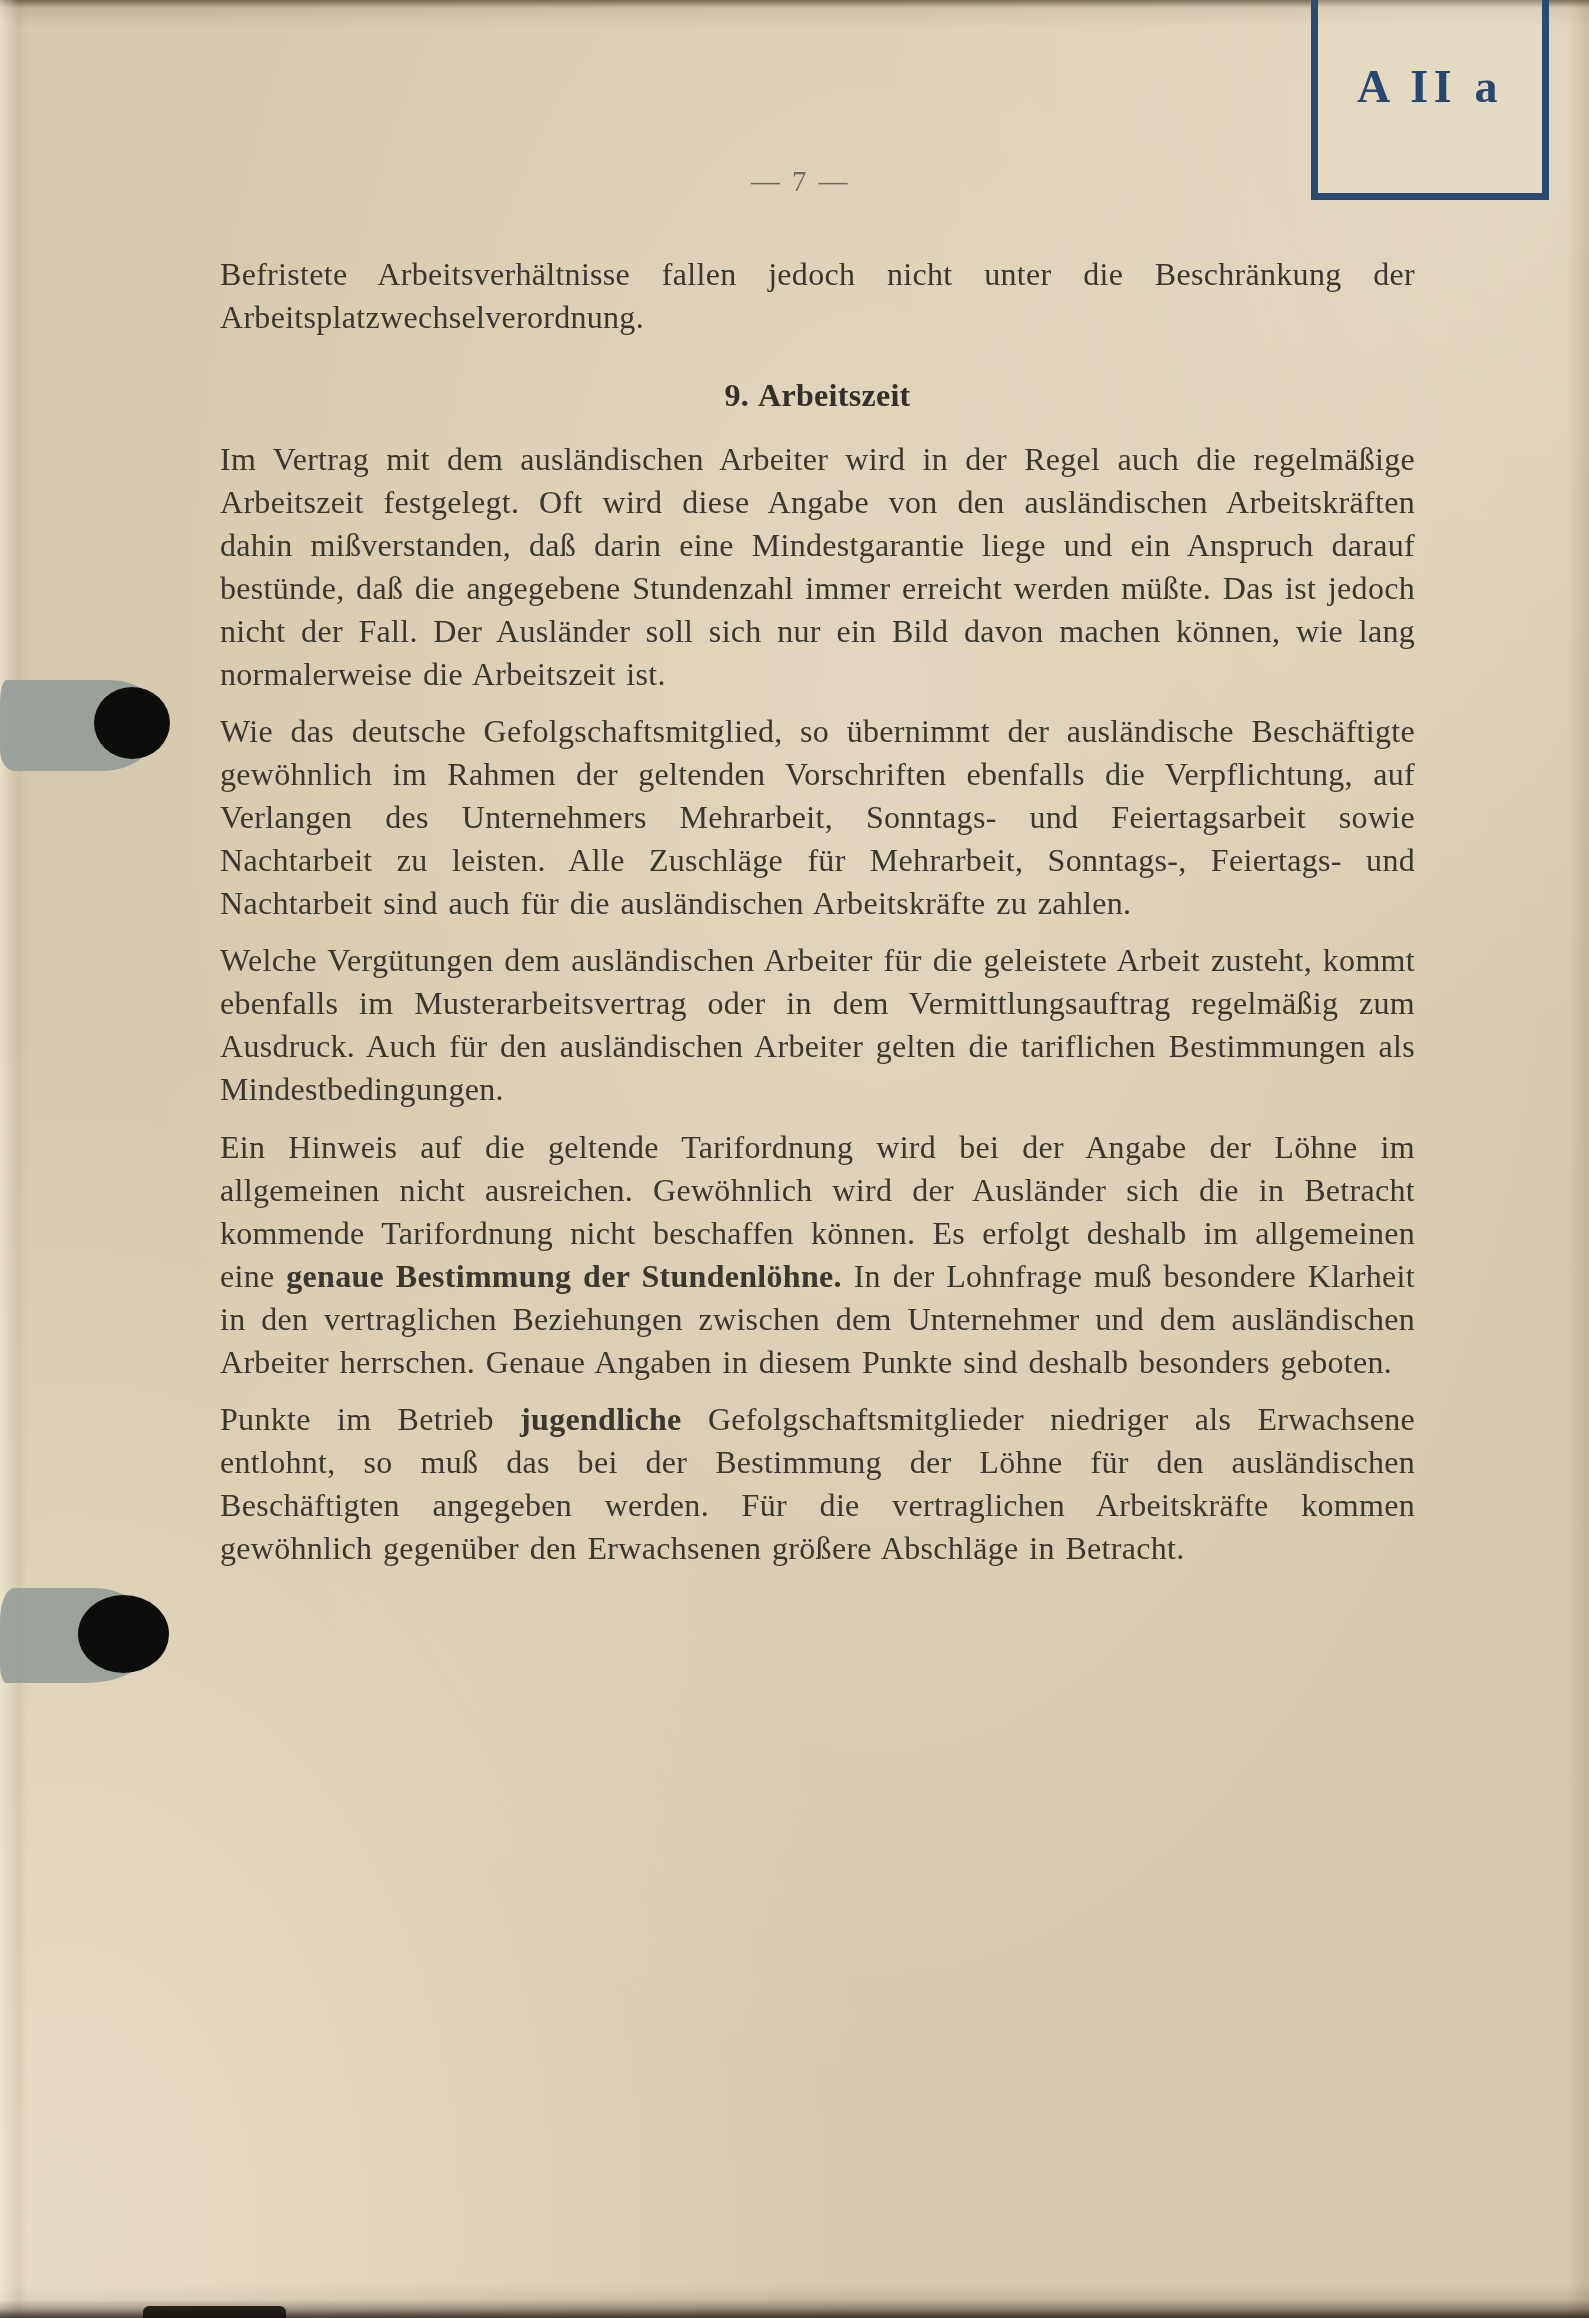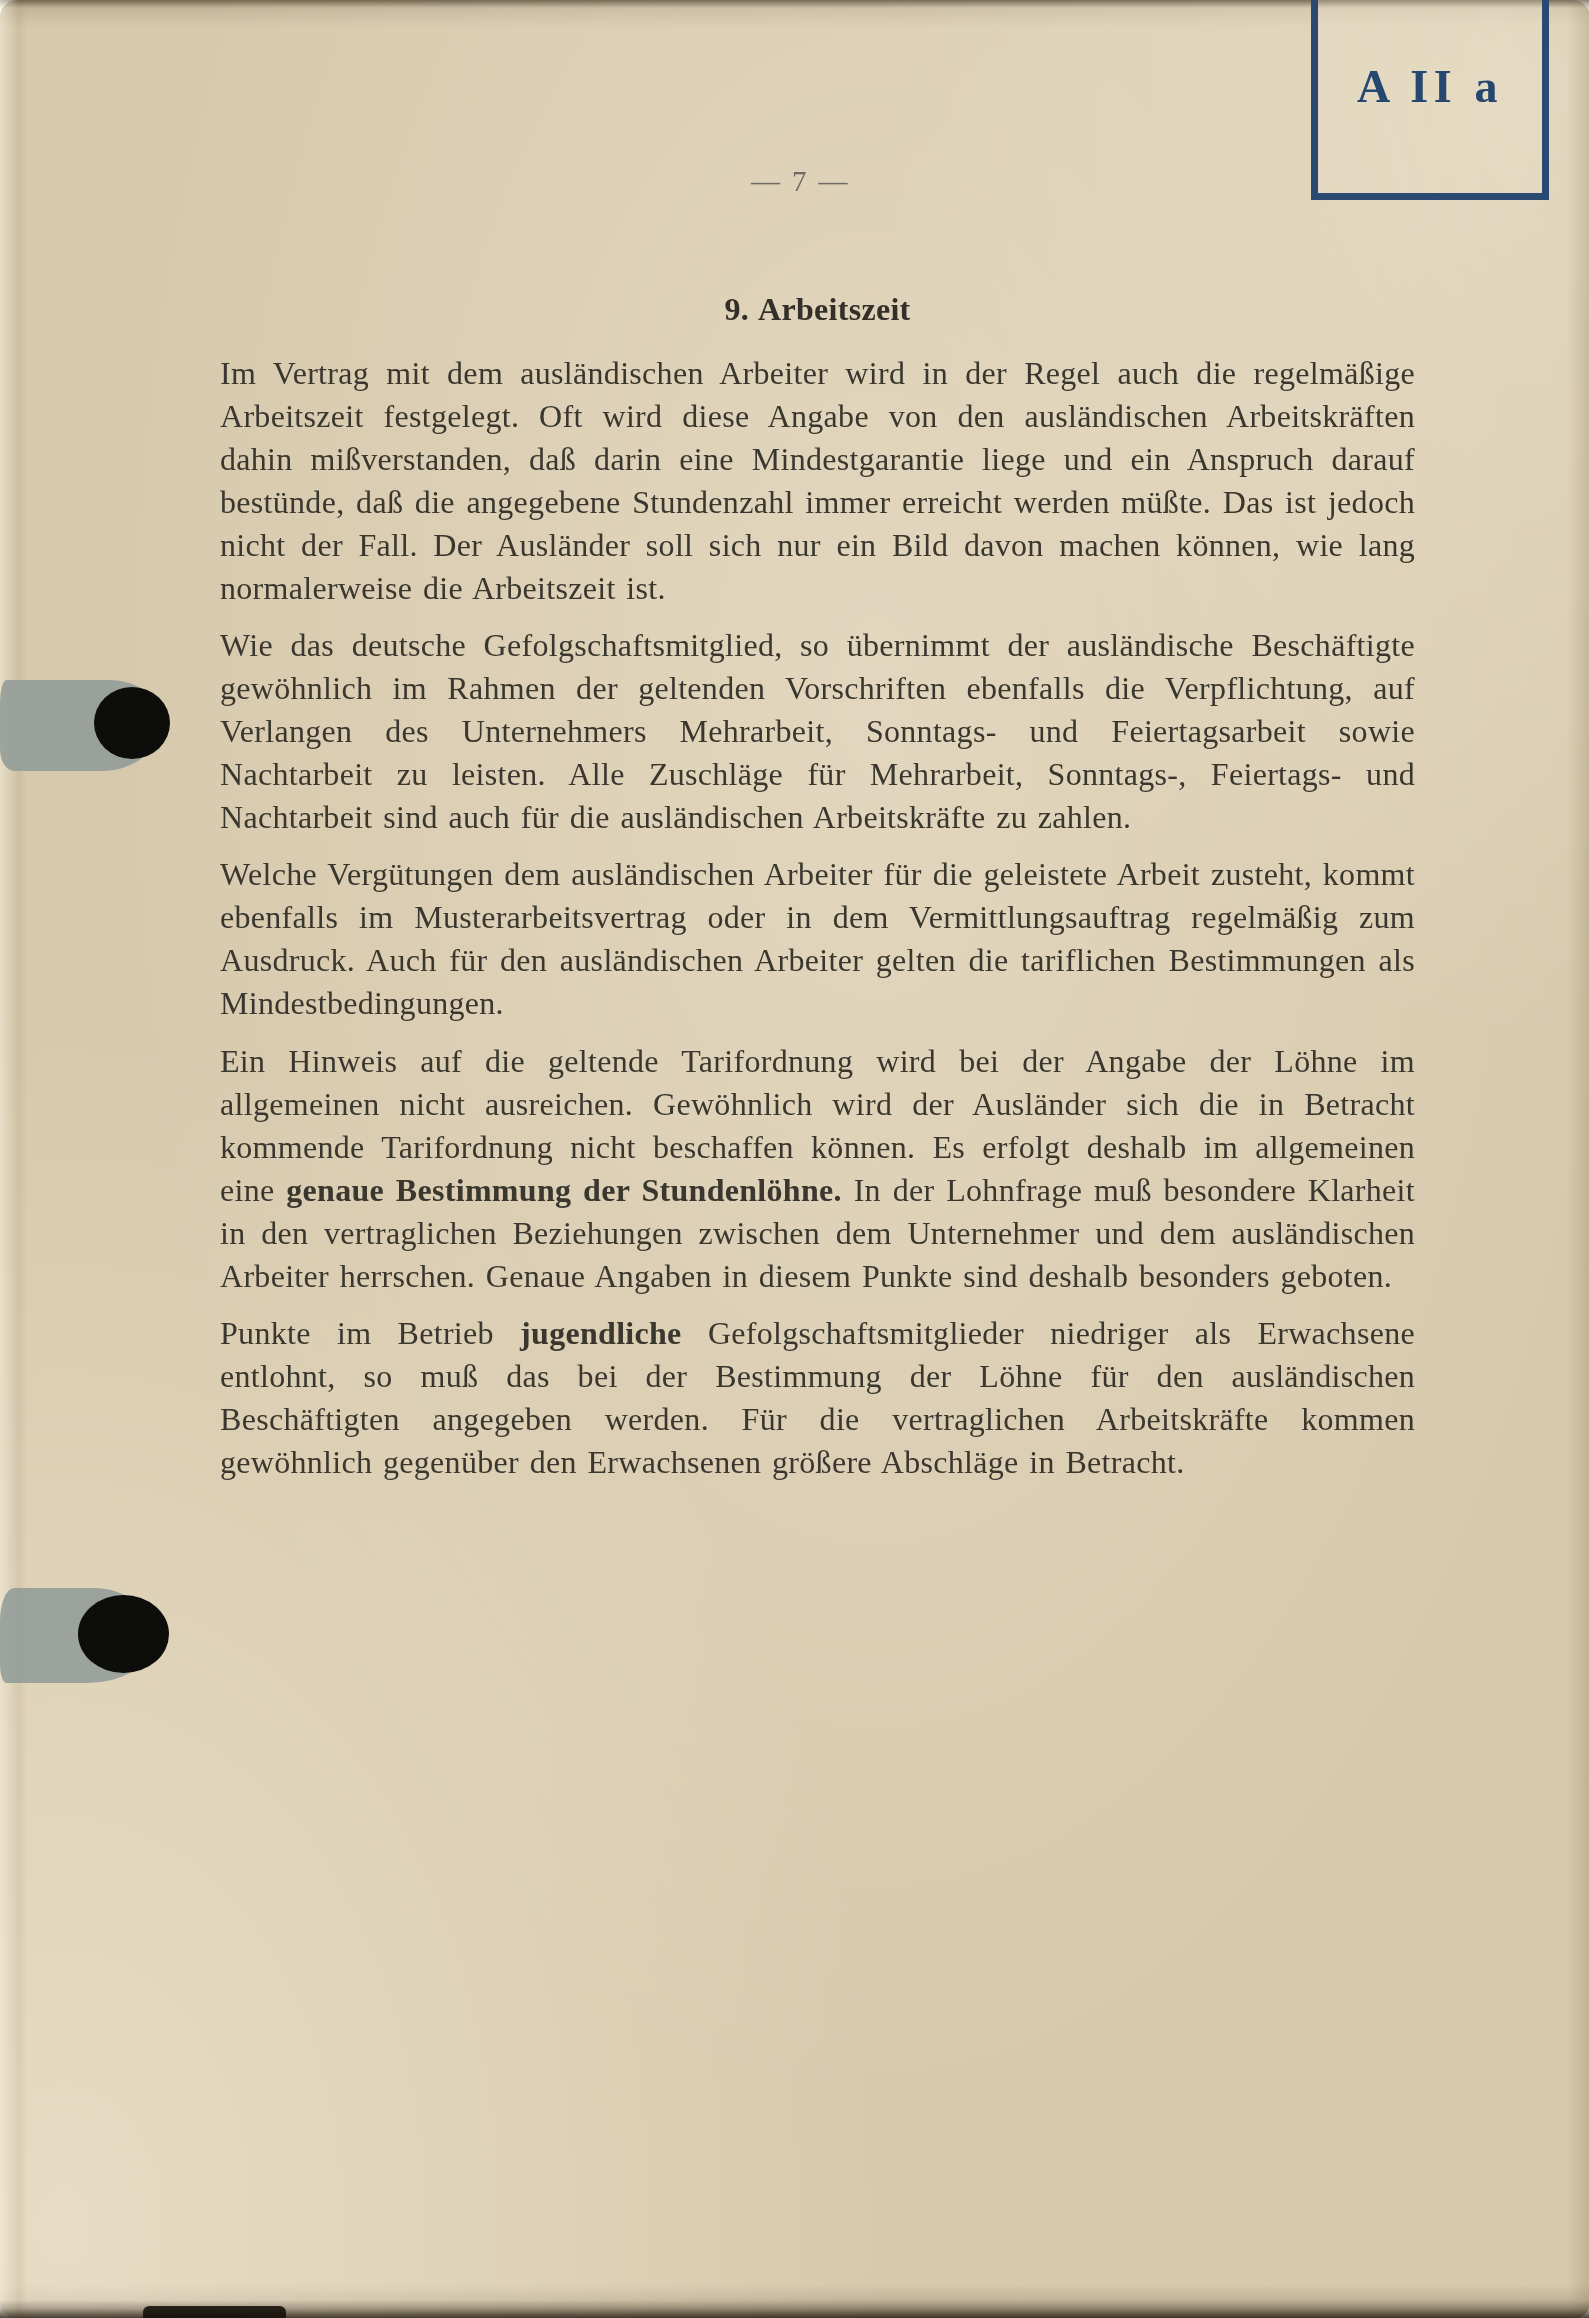--- a/index.html
+++ b/index.html
@@ -16,21 +16,20 @@
   .page {
     position: absolute;
     inset: 0;
     background-color: #d7c9ad;
     background-image:
       radial-gradient(ellipse at 55% 30%, rgba(255,250,235,0.28), rgba(0,0,0,0) 62%),
       radial-gradient(ellipse at 4% 96%, rgba(244,236,214,0.55), rgba(0,0,0,0) 38%),
       radial-gradient(ellipse at 96% 4%, rgba(240,233,212,0.45), rgba(0,0,0,0) 30%),
       linear-gradient(180deg, rgba(92,76,52,0.22), rgba(0,0,0,0) 1.2%),
       linear-gradient(0deg, rgba(56,44,28,0.30), rgba(0,0,0,0) 1.5%);
-    border-radius: 17px;
   }
   .edge { position: absolute; pointer-events: none; }
   .top-edge {
     left: 0; top: 0; width: 100%; height: 8px;
     background: linear-gradient(180deg, rgba(55,44,28,0.55), rgba(0,0,0,0));
   }
   .left-edge {
     left: 0; top: 0; width: 27px; height: 100%;
     background: linear-gradient(90deg, rgba(246,239,221,0.55), rgba(120,100,68,0.10) 70%, rgba(0,0,0,0));
   }
@@ -140,20 +139,21 @@
   </div>
 
   <div class="page-number">— 7 —</div>
 
   <div class="smudge smudge-1"></div>
   <div class="hole hole-1"></div>
   <div class="smudge smudge-2"></div>
   <div class="hole hole-2"></div>
 
   <div class="content">
+      <p><span>Befristete Arbeitsverhältnisse fallen jedoch nicht unter die Beschränkung der Arbeitsplatzwechselverordnung.</span></p>
       <h2><span class="bold">9. Arbeitszeit</span></h2>
       <p><span>Im Vertrag mit dem ausländischen Arbeiter wird in der Regel auch die regelmäßige Arbeitszeit festgelegt. Oft wird diese Angabe von den ausländischen Arbeitskräften dahin mißverstanden, daß darin eine Mindestgarantie liege und ein Anspruch darauf bestünde, daß die angegebene Stundenzahl immer erreicht werden müßte. Das ist jedoch nicht der Fall. Der Ausländer soll sich nur ein Bild davon machen können, wie lang normalerweise die Arbeitszeit ist.</span></p>
       <p><span>Wie das deutsche Gefolgschaftsmitglied, so übernimmt der ausländische Beschäftigte gewöhnlich im Rahmen der geltenden Vorschriften ebenfalls die Verpflichtung, auf Verlangen des Unternehmers Mehrarbeit, Sonntags- und Feiertagsarbeit sowie Nachtarbeit zu leisten. Alle Zuschläge für Mehrarbeit, Sonntags-, Feiertags- und Nachtarbeit sind auch für die ausländischen Arbeitskräfte zu zahlen.</span></p>
       <p><span>Welche Vergütungen dem ausländischen Arbeiter für die geleistete Arbeit zusteht, kommt ebenfalls im Musterarbeitsvertrag oder in dem Vermittlungsauftrag regelmäßig zum Ausdruck. Auch für den ausländischen Arbeiter gelten die tariflichen Bestimmungen als Mindestbedingungen.</span></p>
       <p><span>Ein Hinweis auf die geltende Tarifordnung wird bei der Angabe der Löhne im allgemeinen nicht ausreichen. Gewöhnlich wird der Ausländer sich die in Betracht kommende Tarifordnung nicht beschaffen können. Es erfolgt deshalb im allgemeinen eine </span><span class="bold">genaue Bestimmung der Stundenlöhne.</span><span> In der Lohnfrage muß besondere Klarheit in den vertraglichen Beziehungen zwischen dem Unternehmer und dem ausländischen Arbeiter herrschen. Genaue Angaben in diesem Punkte sind deshalb besonders geboten.</span></p>
       <p><span>Punkte im Betrieb </span><span class="bold">jugendliche</span><span> Gefolgschaftsmitglieder niedriger als Erwachsene entlohnt, so muß das bei der Bestimmung der Löhne für den ausländischen Beschäftigten angegeben werden. Für die vertraglichen Arbeitskräfte kommen gewöhnlich gegenüber den Erwachsenen größere Abschläge in Betracht.</span></p>
     </div>
 
 </div>
 

